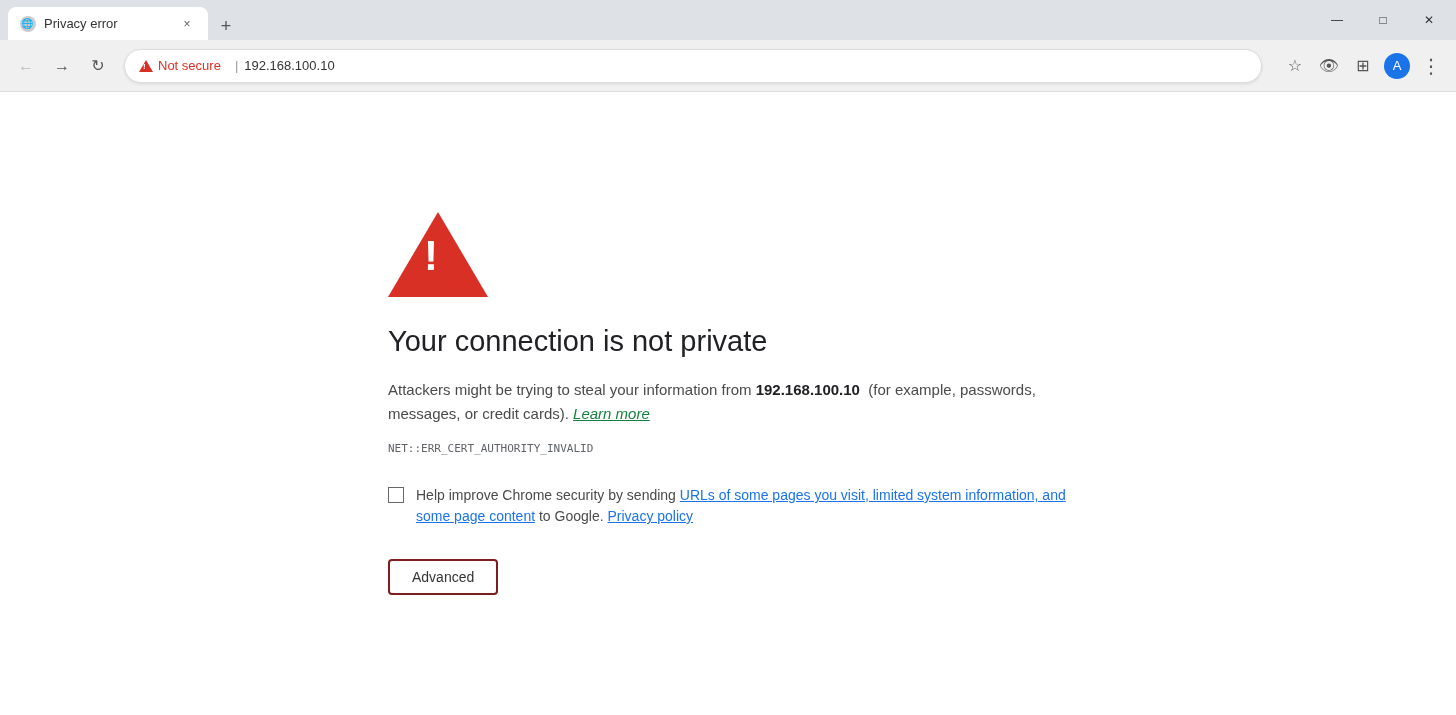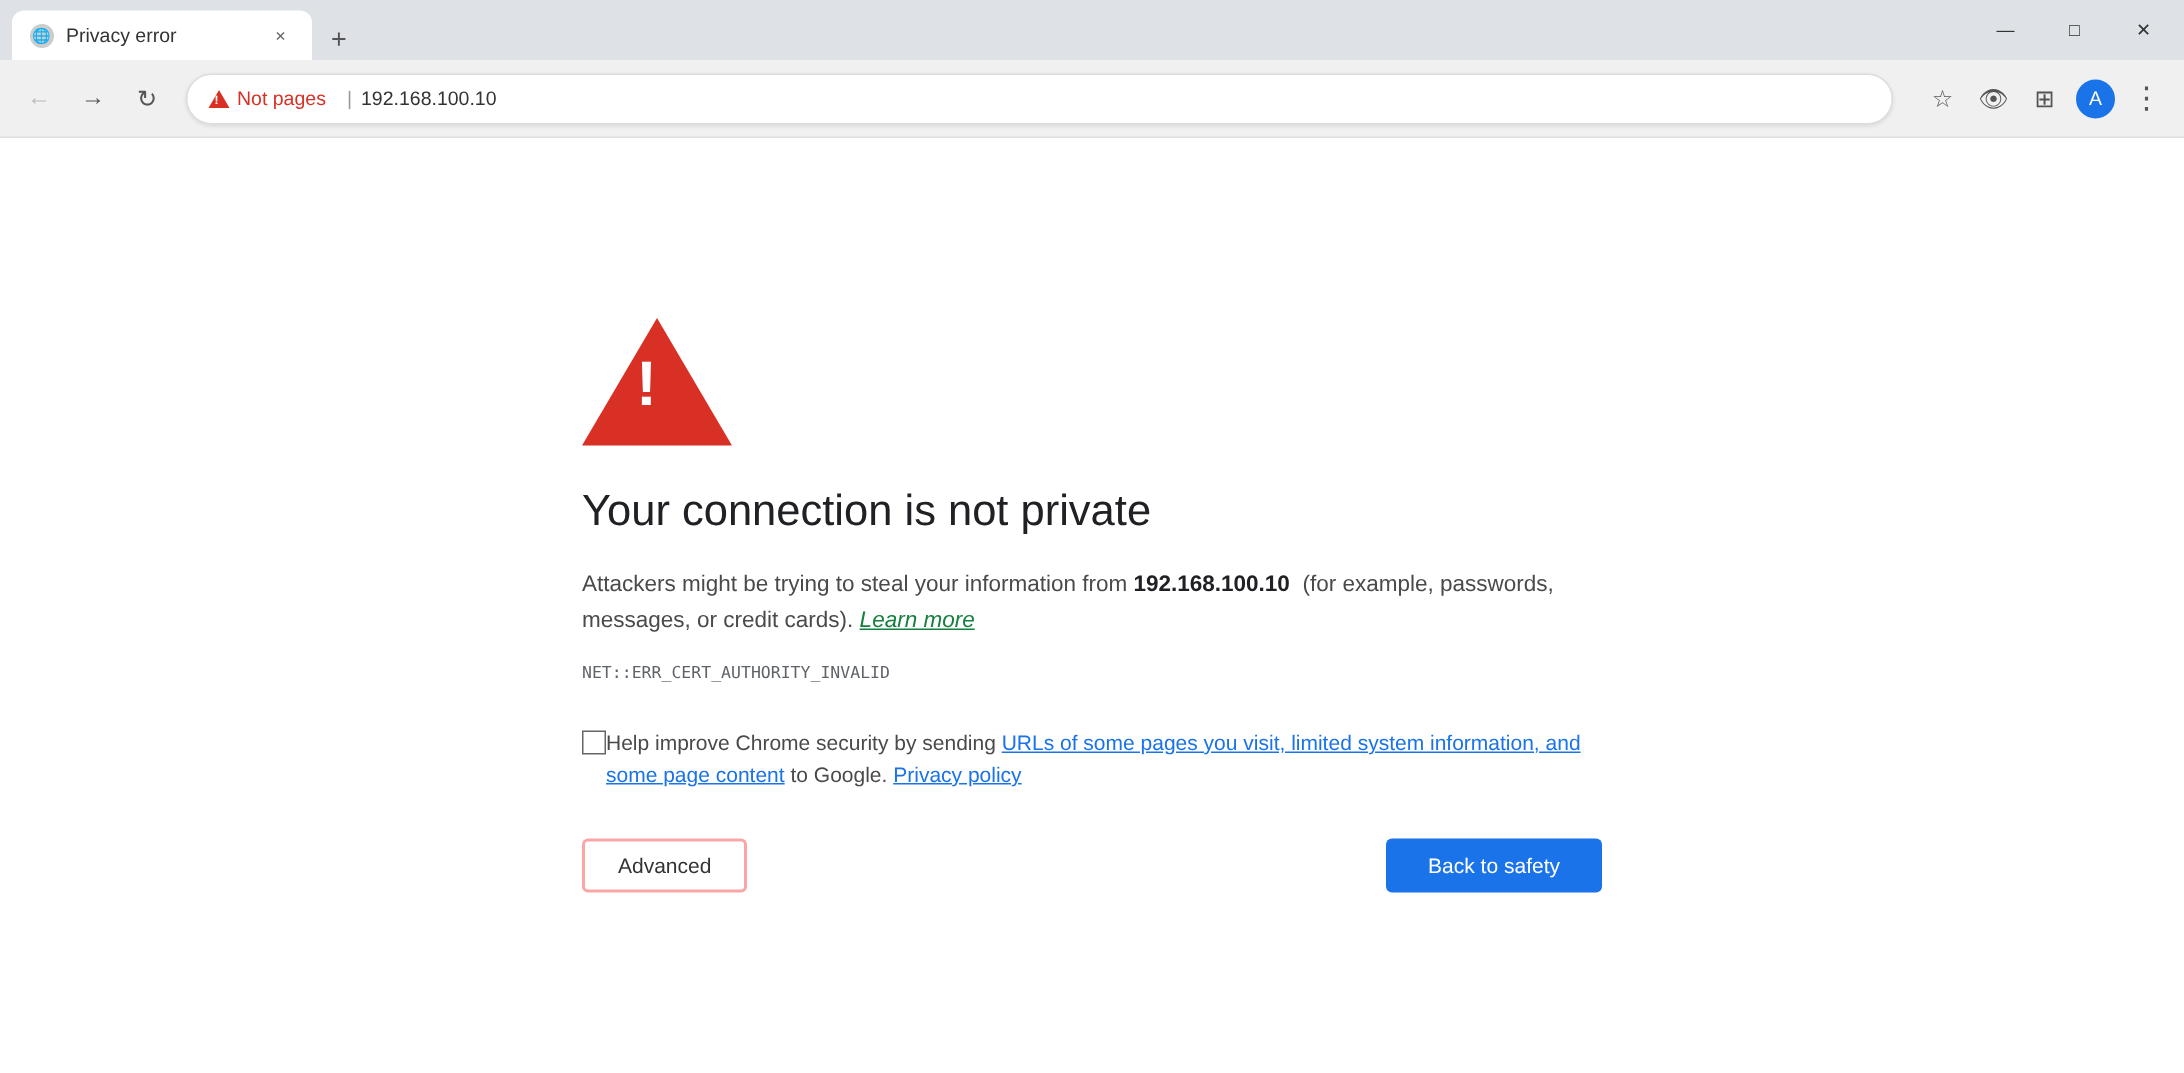--- a/index.html
+++ b/index.html
@@ -184,21 +184,21 @@
     .error-code {
       font-size: 11px;
       color: #5f6368;
       font-family: monospace;
       margin-bottom: 30px;
     }
     .checkbox-row {
       display: flex;
       align-items: flex-start;
       margin-bottom: 32px;
-      gap: 0;
+      gap: 12px;
     }
     .checkbox-box {
       width: 16px; height: 16px;
       border: 1.5px solid #666;
       flex-shrink: 0;
       margin-top: 2px;
       cursor: pointer;
       background: #fff;
     }
     .checkbox-label {
@@ -210,21 +210,21 @@
     .button-row {
       display: flex;
       align-items: center;
       justify-content: space-between;
     }
     .btn-advanced {
       padding: 8px 22px;
       font-size: 14px;
       color: #333;
       background: #fff;
-      border: 2px solid #fca5a5;
+      border: 2px solid #7f1d1d;
       border-radius: 4px;
       cursor: pointer;
       font-family: inherit;
     }
     .btn-safety {
       padding: 10px 28px;
       font-size: 14px;
       color: #fff;
       background: #1a73e8;
       border: none;
@@ -258,21 +258,21 @@
   </div>
 
   <div class="address-bar">
     <div class="nav-btn disabled">←</div>
     <div class="nav-btn">→</div>
     <div class="nav-btn">↻</div>
 
     <div class="address-input-wrap">
       <div class="not-secure-badge">
         <div class="warning-triangle-small"></div>
-        <span class="not-secure-text">Not pages</span>
+        <span class="not-secure-text">Not secure</span>
       </div>
       <span class="separator">|</span>
       <span class="url-text">192.168.100.10</span>
     </div>
 
     <div class="address-bar-icons">
       <div class="addr-icon">☆</div>
       <div class="addr-icon">👁</div>
       <div class="addr-icon">⊞</div>
       <div class="addr-icon" style="margin-left:2px">
@@ -299,18 +299,17 @@
       <div class="checkbox-row">
         <div class="checkbox-box"></div>
         <div class="checkbox-label">
           <span>Help improve Chrome security by sending&nbsp;</span><a>URLs of some pages you visit, limited system information, and some page content</a><span>&nbsp;to Google.</span>
           <a>Privacy policy</a>
         </div>
       </div>
 
       <div class="button-row">
         <button class="btn-advanced">Advanced</button>
-        <button class="btn-safety">Back to safety</button>
       </div>
 
     </div>
   </div>
 </div>
 
 </body></html>

